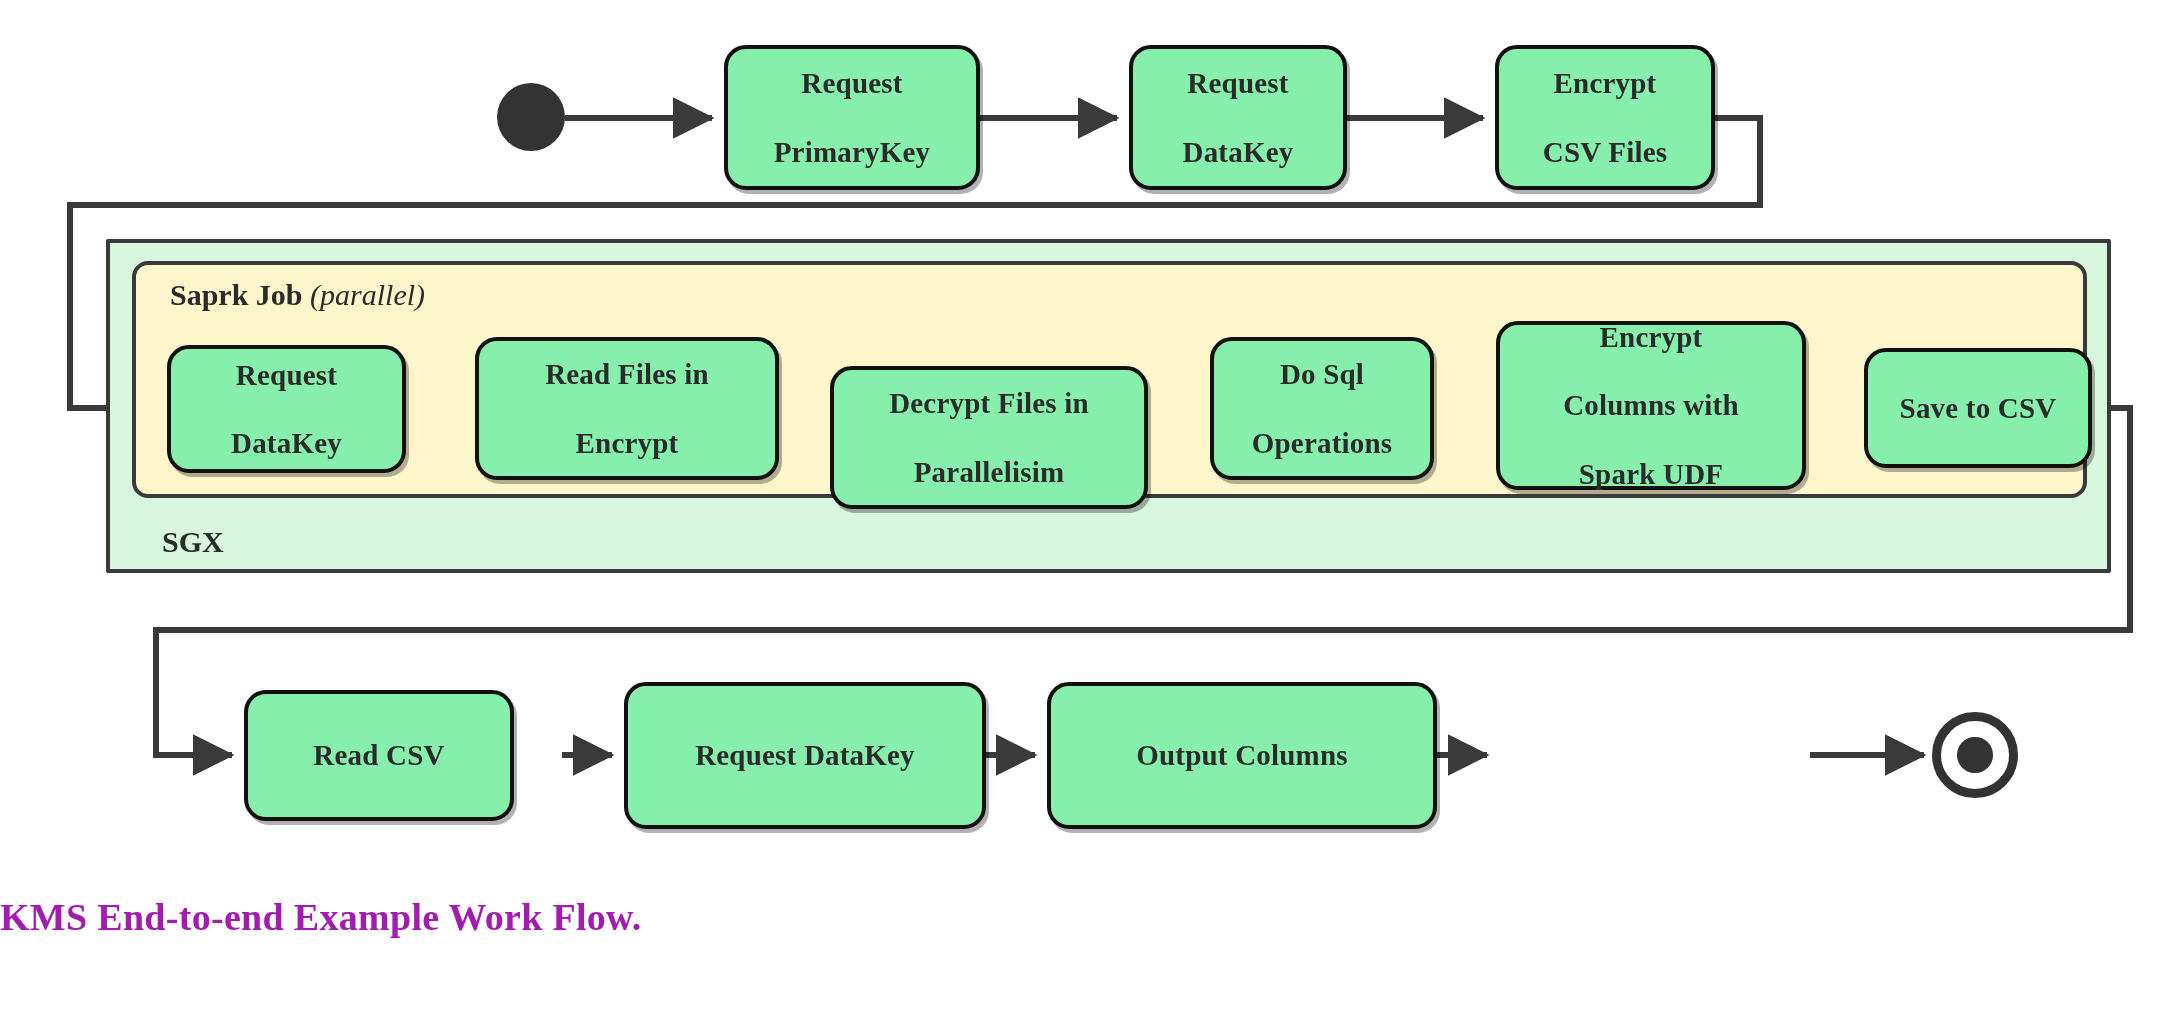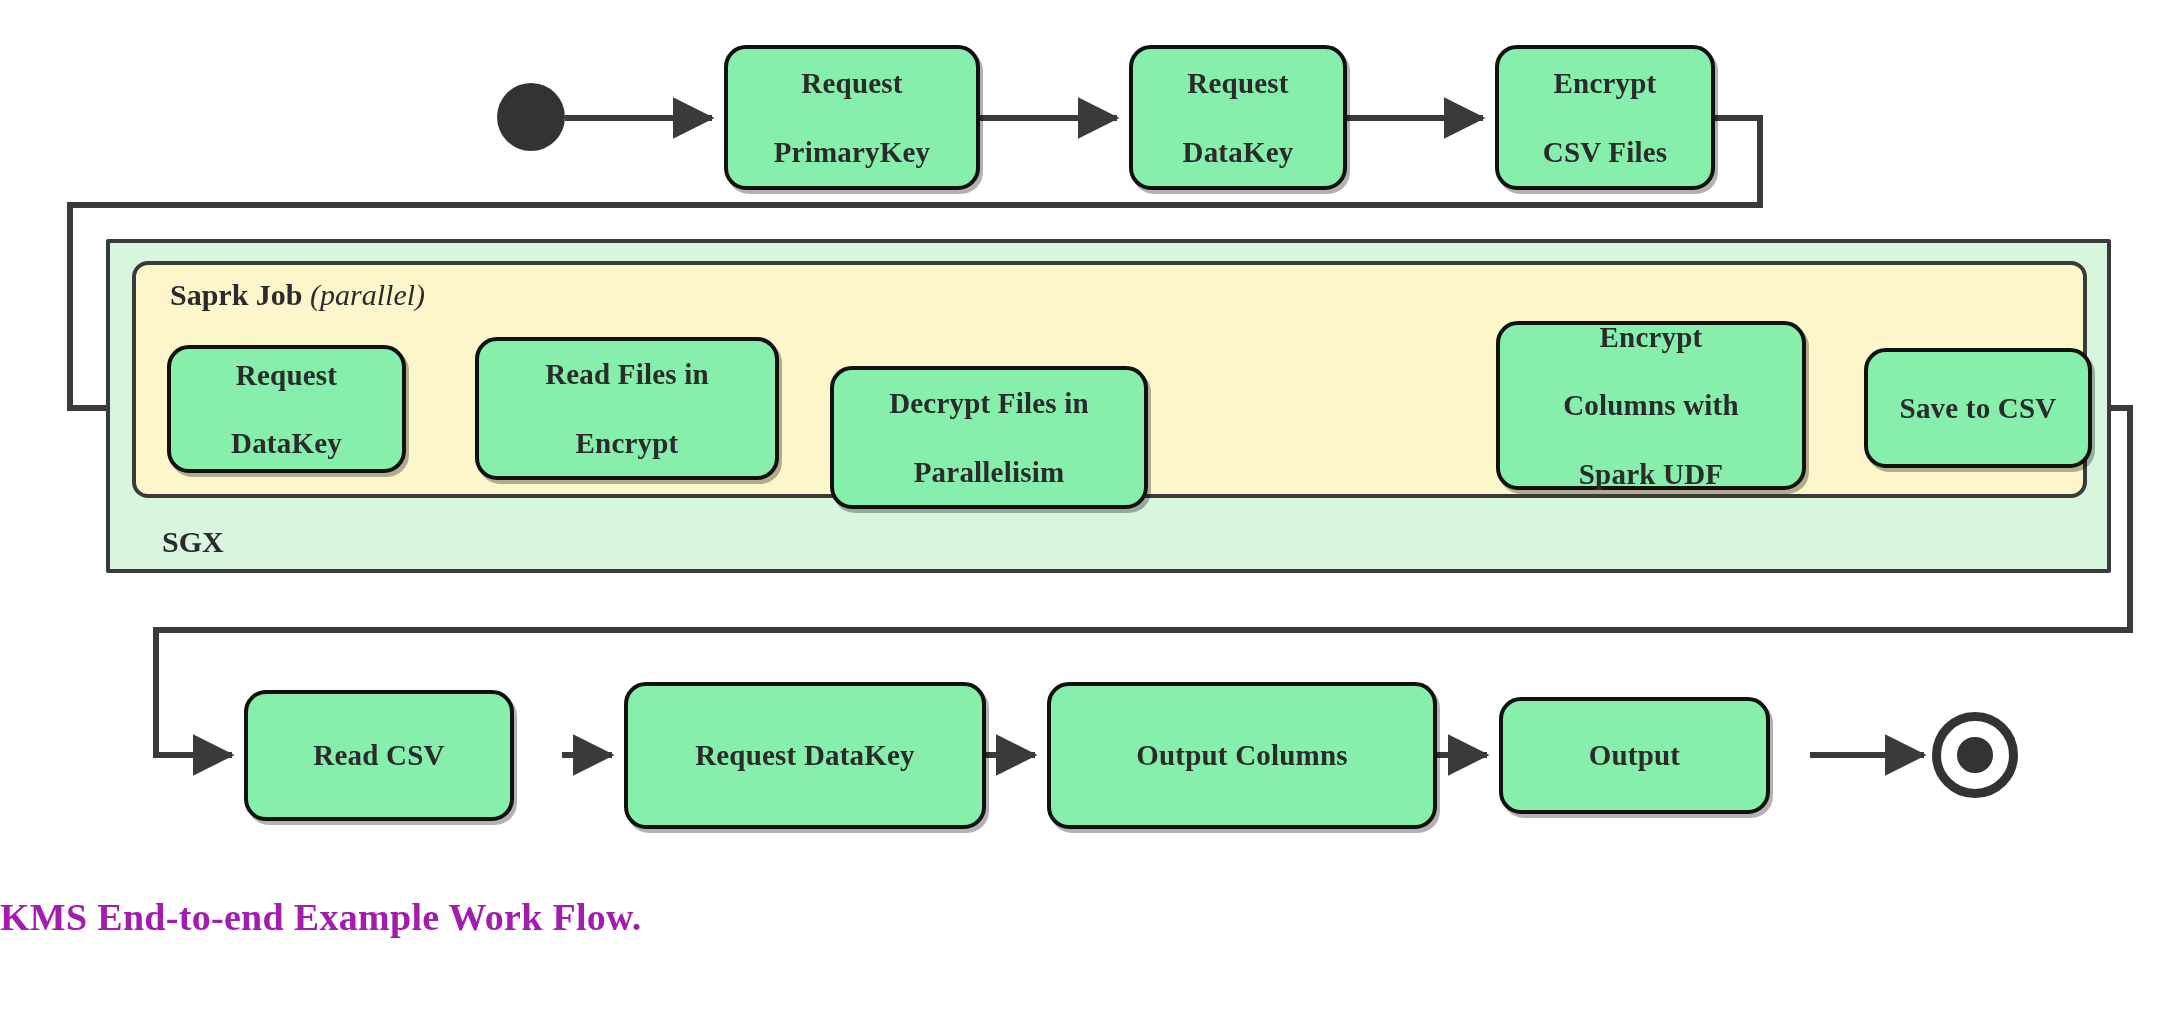--- a/index.html
+++ b/index.html
@@ -176,20 +176,23 @@
   </div>
 
   <div class="node" style="left:464px; top:337px; width:304px; height:143px;margin-left:11px;">
     <span><span>Read Files in</span><br><span>Encrypt</span></span>
   </div>
 
   <div class="node" style="left:830px; top:320px; width:318px; height:143px;margin-top:46px;">
     <span><span>Decrypt Files in</span><br><span>Parallelisim</span></span>
   </div>
 
+  <div class="node" style="left:1210px; top:337px; width:224px; height:143px;">
+    <span><span>Do Sql</span><br><span>Operations</span></span>
+  </div>
 
   <div class="node" style="left:1496px; top:321px; width:310px; height:169px;">
     <span><span>Encrypt</span><br><span>Columns with</span><br><span>Spark UDF</span></span>
   </div>
 
   <div class="node" style="left:1864px; top:348px; width:228px; height:120px;">
     <span>Save to CSV</span>
   </div>
 
   <div class="node" style="left:244px; top:690px; width:270px; height:131px;">
@@ -197,21 +200,18 @@
   </div>
 
   <div class="node" style="left:624px; top:682px; width:362px; height:147px;">
     <span>Request DataKey</span>
   </div>
 
   <div class="node" style="left:1047px; top:682px; width:390px; height:147px;">
     <span>Output Columns</span>
   </div>
 
-  <div class="node" style="left:1499px; top:697px; width:271px; height:117px;">
-    <span>Output</span>
-  </div>
 
   <div class="caption" style="left:0; top:895px; width:2179px;">
     <span>KMS End-to-end Example Work Flow.</span>
   </div>
 
 </div>
 
 </body></html>

